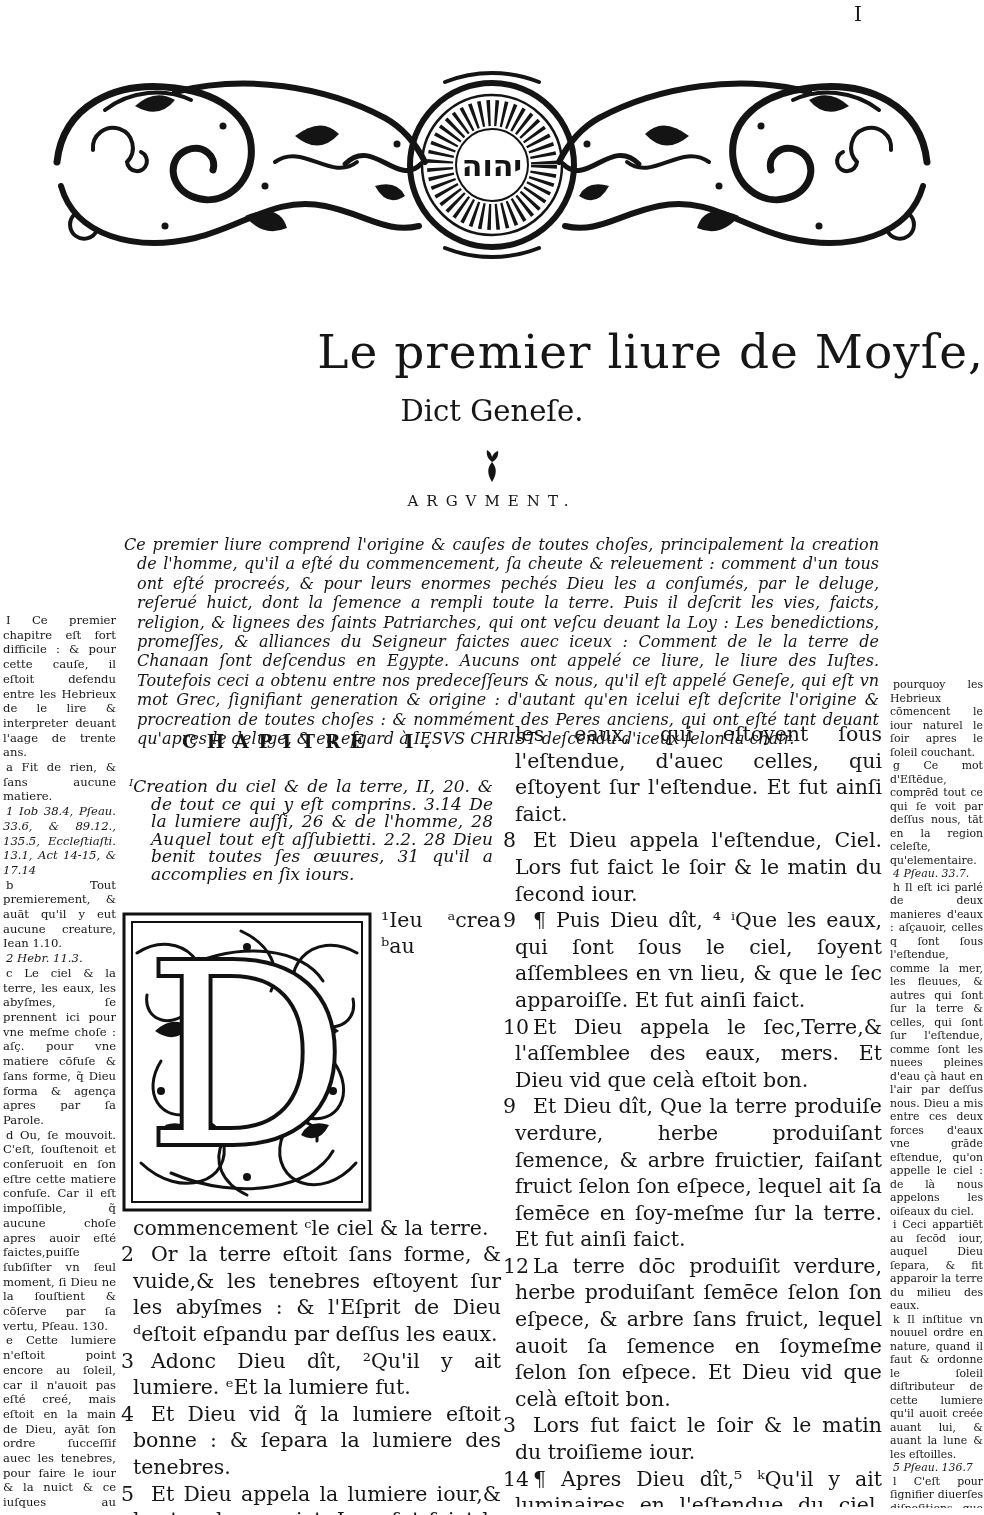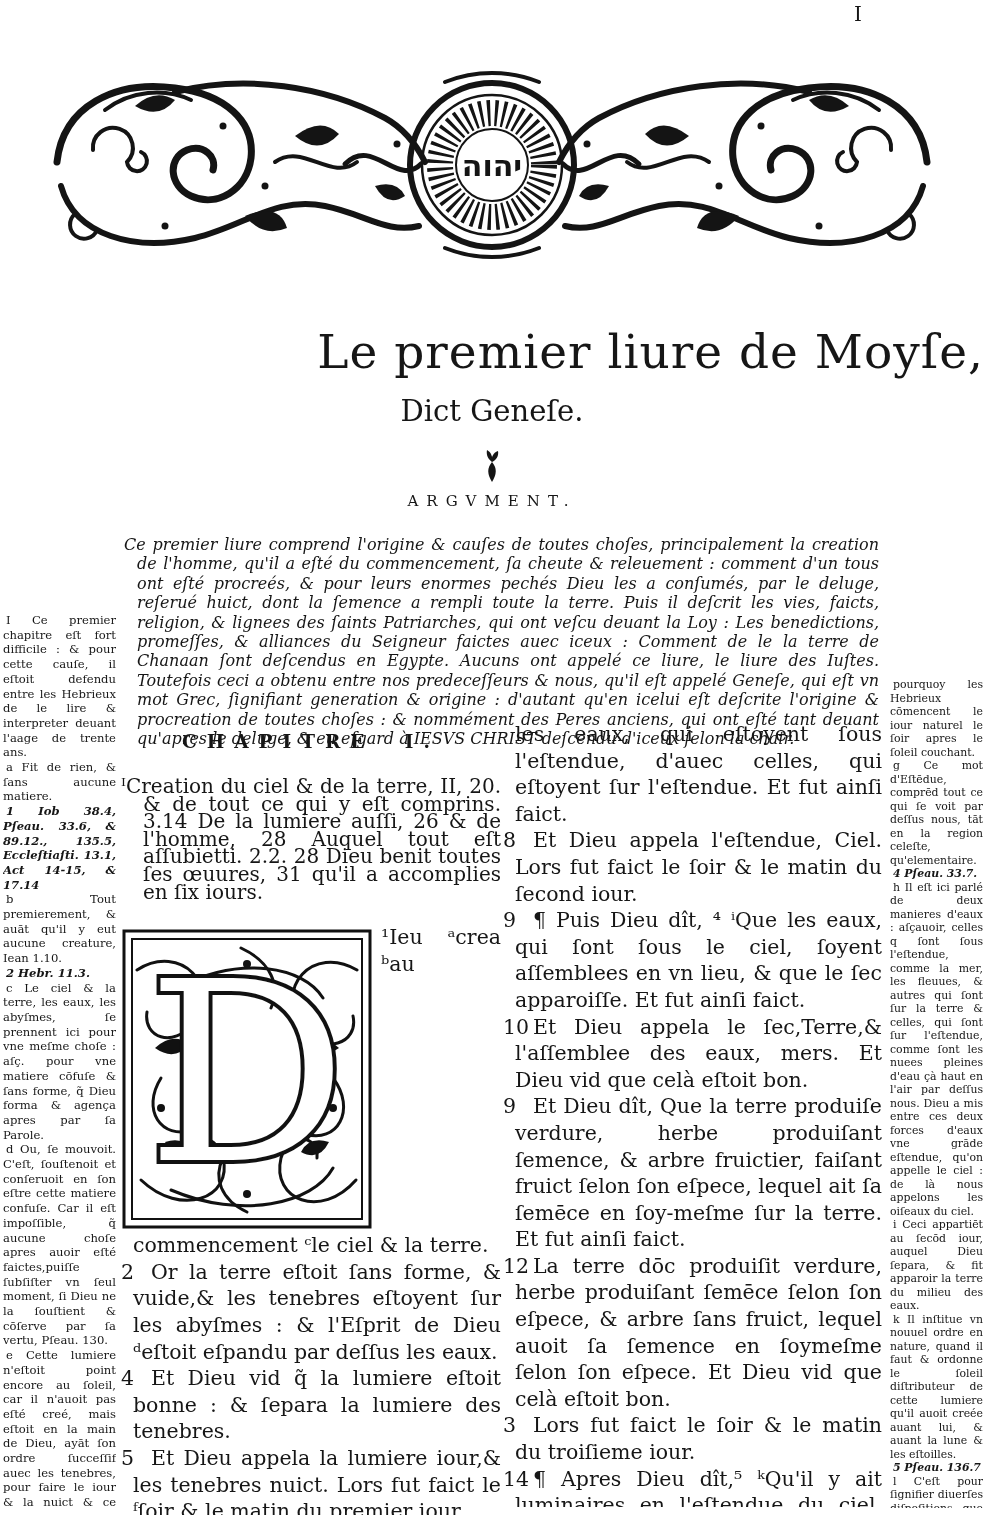--- a/index.html
+++ b/index.html
@@ -22,28 +22,28 @@
     font-size:15px; letter-spacing:8px; }
   .arg-text { top:535px; left:124px; width:755px;
     font-style:italic; font-size:16px; line-height:19.4px; text-align:justify;
     padding-left:13px; text-indent:-13px; box-sizing:border-box; }
 
   .notes-left  { top:613px; left:3px;   width:113px; height:895px; overflow:hidden;
     font-size:11.6px; line-height:14.7px; text-align:justify; }
   .notes-right { top:678px; left:890px; width:93px;  height:830px; overflow:hidden;
     font-size:10.9px; line-height:13.5px; text-align:justify; }
   .note { margin:0; text-indent:3px; }
-  .note.cite { font-style:italic;font-weight:bold; }
+  .note.cite { font-style:italic; }
 
   .col1 { top:731px; left:121px; width:380px; }
   .col2 { top:721px; left:503px; width:379px; height:786px; overflow:hidden; }
 
   .chap-heading { text-align:center; font-size:18.5px; letter-spacing:10px; word-spacing:14px; margin:0 0 26px 0; }
-  .chap-summary { font-size:20px; line-height:17.6px; text-align:justify;
-    margin:0; padding-left:22px; text-indent:-22px; }
+  .chap-summary { font-style:italic; font-size:17px; line-height:17.6px; text-align:justify;
+    margin:8px; padding-left:22px; text-indent:-22px; }
 
   .bodytext { font-size:20.5px; line-height:26.6px; text-align:justify; }
   .col1 .bodytext { margin-top:23px; }
 
   .dropcap-box { float:left; width:252px; height:302px; margin:4px 8px 2px 0; }
 
   .verse { margin:0; padding-left:12px; }
   .vnum { display:inline-block; min-width:30px; margin-left:-12px; }
 </style>
 </head>
@@ -155,20 +155,21 @@
             <circle cx="126" cy="36" r="4"></circle>
               <circle cx="40" cy="180" r="4"></circle>
             <circle cx="212" cy="180" r="4"></circle>
               <circle cx="126" cy="266" r="4"></circle>
           </g>
           <text x="126" y="232" text-anchor="middle" font-size="250" font-family="DejaVu Serif, serif" fill="#ffffff" stroke="#111" stroke-width="8" paint-order="stroke">D</text>
         </svg>
       </div>
       <p class="verse"><span>¹Ieu ᵃcrea ᵇau commencement ᶜle ciel &amp; la terre.</span></p>
       <p class="verse"><span class="vnum">2</span><span>Or la terre eſtoit ſans forme, &amp; vuide,&amp; les tenebres eſtoyent ſur les abyſmes : &amp; l'Eſprit de Dieu ᵈeſtoit eſpandu par deſſus les eaux.</span></p>
+      <p class="verse"><span class="vnum">3</span><span>Adonc Dieu dît, ²Qu'il y ait lumiere. ᵉEt la lumiere fut.</span></p>
       <p class="verse"><span class="vnum">4</span><span>Et Dieu vid q̃ la lumiere eſtoit bonne : &amp; ſepara la lumiere des tenebres.</span></p>
       <p class="verse"><span class="vnum">5</span><span>Et Dieu appela la lumiere iour,&amp; les tenebres nuict. Lors fut faict le ᶠſoir &amp; le matin du premier iour.</span></p>
 
     </div>
   </div>
 
   <div class="abs col2 bodytext">
     <p class="verse"><span>les eaux, qui eſtoyent ſous l'eſtendue, d'auec celles, qui eſtoyent ſur l'eſtendue. Et fut ainſi faict.</span></p>
     <p class="verse"><span class="vnum">8</span><span>Et Dieu appela l'eſtendue, Ciel. Lors fut faict le ſoir &amp; le matin du ſecond iour.</span></p>
     <p class="verse"><span class="vnum">9</span><span>¶ Puis Dieu dît, ⁴ ⁱQue les eaux, qui ſont ſous le ciel, ſoyent aſſemblees en vn lieu, &amp; que le ſec apparoiſſe. Et fut ainſi faict.</span></p>

